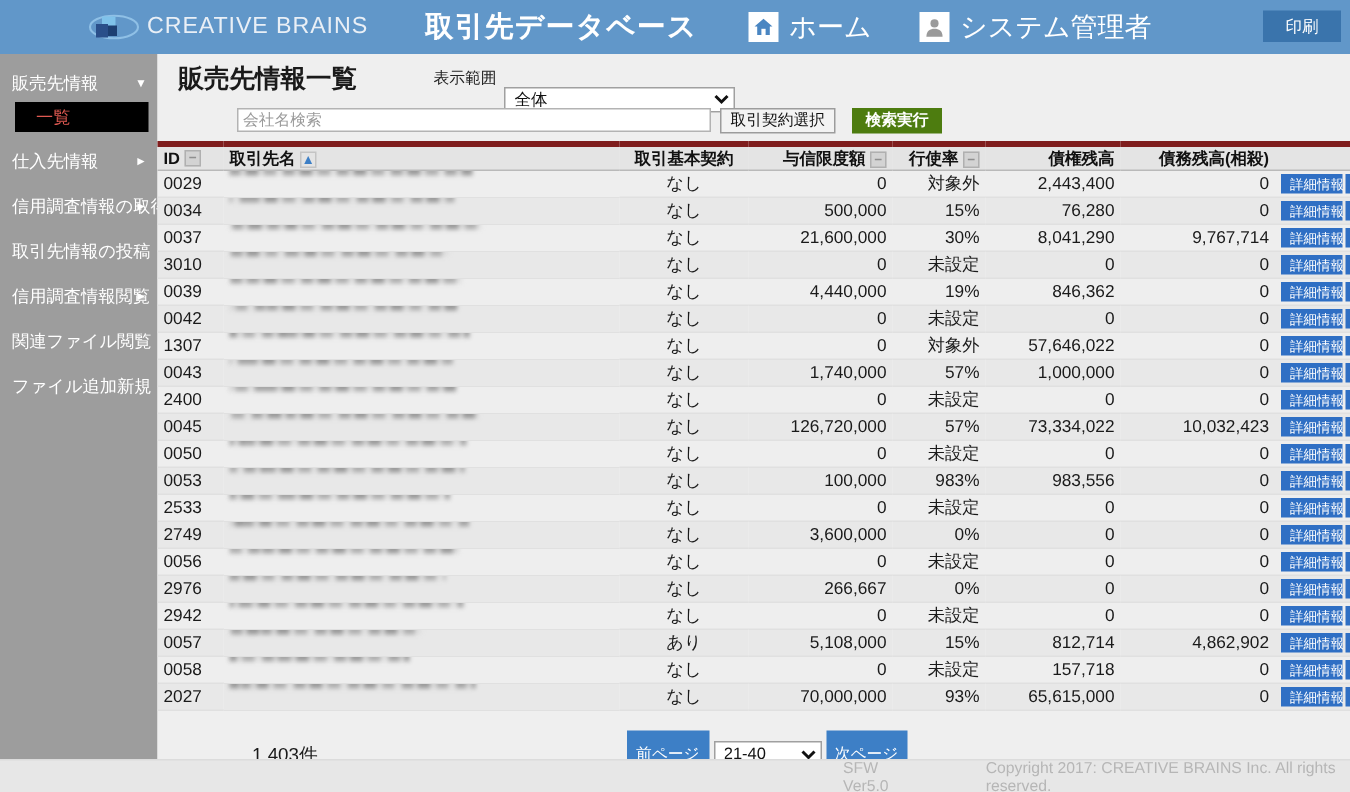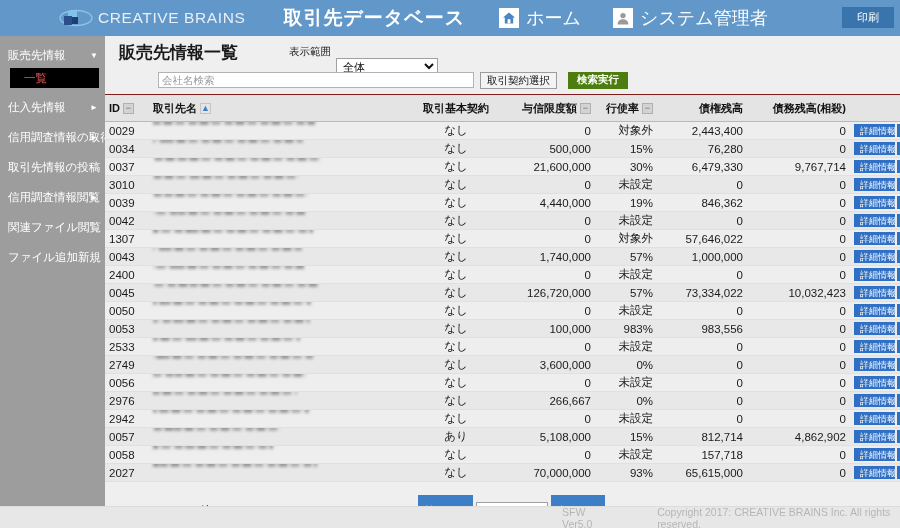--- a/index.html
+++ b/index.html
@@ -142,21 +142,21 @@
   }
   select.ui-select {
     font-family: inherit;
     font-size: 11px;
     color: #111;
     background: #ffffff;
     border: 1px solid #a0a0a0;
     height: 17px;
     padding: 0 2px;
   }
-  #display-range-select { width: 102px; margin-top: 29px; }
+  #display-range-select { width: 154px; margin-top: 29px; }
 
   
   .search-row {
     position: relative;
     height: 22px;
     margin-top: 1px;
     display: flex; align-items: center;
     padding-left: 53px;
   }
   .search-input {
@@ -200,23 +200,23 @@
     margin-top: 3px;
     width: 795px;
   }
   table.grid {
     width: 795px;
     border-collapse: collapse;
     table-layout: fixed;
   }
   table.grid thead th {
     background: #e4e4e4;
-    border-top: 1px solid #7f1d1d;
+    border-top: 4px solid #7f1d1d;
     border-bottom: 1px solid #b9b9b9;
-    height: 27px;
+    height: 17px;
     font-size: 11px;
     font-weight: bold;
     color: #111;
     padding: 0 4px;
     white-space: nowrap;
   }
   th.c-id    { width: 44px;  text-align: left; padding-left: 10px; }
   th.c-name  { width: 264px; text-align: left; }
   th.c-ctr   { width: 86px;  text-align: center; }
   th.c-limit { width: 96px;  text-align: right; }
@@ -492,21 +492,21 @@
               <td class="c-act"><button class="act-btn">詳細情報</button><button class="act-btn">与信情報</button></td>
             </tr>
             <tr class="odd">
               <td class="c-id">0037</td>
               <td class="c-name">
                 <span class="redact" style="width: 168px; background-position: 26px 0px;"></span>
               </td>
               <td class="c-ctr">なし</td>
               <td class="c-limit">21,600,000</td>
               <td class="c-rate">30%</td>
-              <td class="c-recv">6,479,330</td>
+              <td class="c-recv">8,041,290</td>
               <td class="c-debt">9,767,714</td>
               <td class="c-act"><button class="act-btn">詳細情報</button><button class="act-btn">与信情報</button></td>
             </tr>
             <tr class="even">
               <td class="c-id">3010</td>
               <td class="c-name">
                 <span class="redact" style="width: 146px; background-position: 39px 0px;"></span>
               </td>
               <td class="c-ctr">なし</td>
               <td class="c-limit">0</td>

